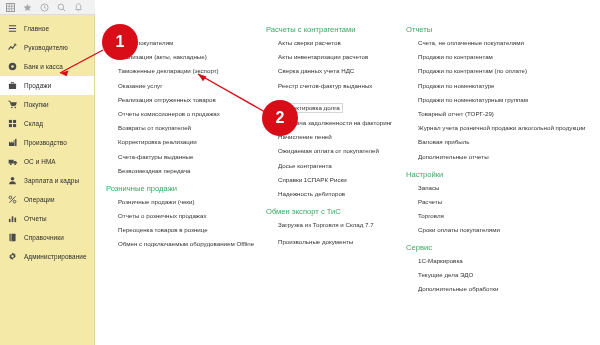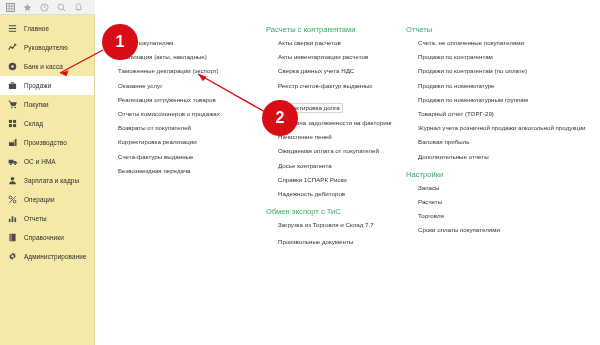--- a/index.html
+++ b/index.html
@@ -324,20 +324,27 @@
           <div class="link">Счета покупателям</div>
           <div class="link">Реализация (акты, накладные)</div>
           <div class="link">Таможенные декларации (экспорт)</div>
           <div class="link">Оказание услуг</div>
           <div class="link">Реализация отгруженных товаров</div>
           <div class="link">Отчеты комиссионеров о продажах</div>
           <div class="link">Возвраты от покупателей</div>
           <div class="link">Корректировка реализации</div>
           <div class="link">Счета-фактуры выданные</div>
           <div class="link">Безвозмездная передача</div>
+        </div>
+        <div class="group">
+          <div class="group-title">Розничные продажи</div>
+          <div class="link">Розничные продажи (чеки)</div>
+          <div class="link">Отчеты о розничных продажах</div>
+          <div class="link">Переоценка товаров в рознице</div>
+          <div class="link">Обмен с подключаемым оборудованием Offline</div>
         </div>
       </div>
 
       <div class="col col-2">
         <div class="group">
           <div class="group-title">Расчеты с контрагентами</div>
           <div class="link">Акты сверки расчетов</div>
           <div class="link">Акты инвентаризации расчетов</div>
           <div class="link">Сверка данных учета НДС</div>
           <div class="link">Реестр счетов-фактур выданных</div>
@@ -371,20 +378,26 @@
           <div class="link">Валовая прибыль</div>
           <div class="link">Дополнительные отчеты</div>
         </div>
         <div class="group">
           <div class="group-title">Настройки</div>
           <div class="link">Запасы</div>
           <div class="link">Расчеты</div>
           <div class="link">Торговля</div>
           <div class="link">Сроки оплаты покупателями</div>
         </div>
+        <div class="group">
+          <div class="group-title">Сервис</div>
+          <div class="link">1С-Маркировка</div>
+          <div class="link">Текущие дела ЭДО</div>
+          <div class="link">Дополнительные обработки</div>
+        </div>
       </div>
 
     </div>
   </div>
 
   <svg class="ann-svg" viewBox="0 0 600 345">
 
     <path d="M103 50 L60 73" stroke="#d80d18" stroke-width="1.4" fill="none"></path>
     <path d="M60 73 L68.5 70.6 L66.6 76.2 Z" fill="#d80d18"></path>
 

